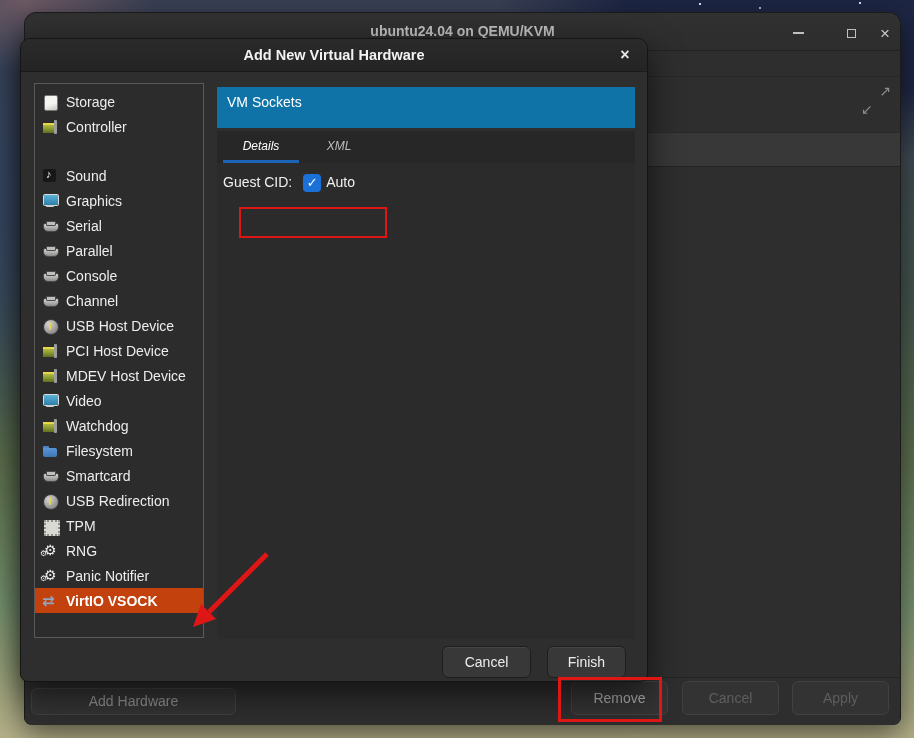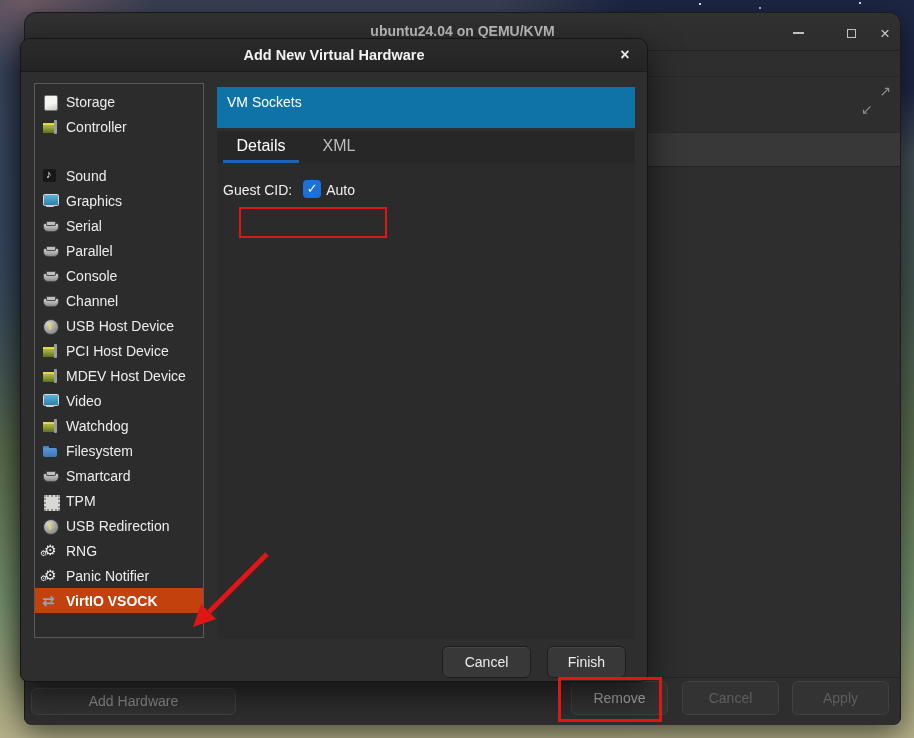--- a/index.html
+++ b/index.html
@@ -80,27 +80,27 @@
     background:linear-gradient(180deg,#5b95d6,#3f77b4);border-radius:1px 2px 2px 2px;}
   .ic-chip::before{content:"";position:absolute;left:2px;top:2px;width:12px;height:12px;
     background:#d8d8d5;border:2px dotted #8f8f8c;}
   .ic-gear::before{content:"⚙";position:absolute;left:2px;top:-1px;color:#ececec;font-size:14px;font-family:"DejaVu Sans",sans-serif;}
   .ic-gear::after{content:"⚙";position:absolute;left:-2px;top:6px;color:#ececec;font-size:8px;font-family:"DejaVu Sans",sans-serif;}
   .ic-arrows::before{content:"⇄";position:absolute;left:0px;top:-1px;color:#8fa5c2;font-size:15px;font-weight:bold;font-family:"DejaVu Sans",sans-serif;}
   
   .vm-header{position:absolute;left:196px;top:48px;width:418px;height:41px;background:#0f73a8;
     color:#ffffff;font-size:14px;line-height:31px;padding-left:10px;}
   .tabs{position:absolute;left:196px;top:92px;width:418px;height:32px;background:#272727;display:flex;padding-left:6px;}
-  .tab{position:relative;height:32px;line-height:30px;text-align:center;font-size:16px;color:#bdbdbd;cursor:pointer;}
+  .tab{position:relative;height:32px;line-height:30px;text-align:center;font-size:12px;color:#bdbdbd;cursor:pointer;font-style:italic;}
   .tab.t1{width:76px;}
   .tab.t2{width:64px;margin-left:8px;}
   .tab.active{color:#ffffff;}
   .tab.active::after{content:"";position:absolute;left:0;bottom:0;width:100%;height:3px;background:#1b64b8;}
   .content-area{position:absolute;left:196px;top:124px;width:418px;height:476px;background:#2b2b2b;}
-  .cid-row{position:absolute;left:202px;top:135px;height:24px;display:flex;align-items:flex-end;font-size:14px;color:#f0f0f0;}
+  .cid-row{position:absolute;left:202px;top:135px;height:24px;display:flex;align-items:flex-start;font-size:14px;color:#f0f0f0;}
   .checkbox{width:18px;height:18px;background:#1c71d8;border-radius:4px;margin-left:11px;
     color:#ffffff;font-size:13px;font-weight:bold;text-align:center;line-height:18px;cursor:pointer;}
   .cid-auto{margin-left:5px;}
   .dlg-footer-btn{position:absolute;background:#383838;border:1px solid #1d1d1d;border-radius:6px;
     color:#ececec;font-size:14px;text-align:center;cursor:pointer;box-shadow:inset 0 1px 0 #454545;}
   .btn-dcancel{left:421px;top:607px;width:89px;height:32px;line-height:30px;}
   .btn-finish{left:526px;top:607px;width:79px;height:32px;line-height:30px;}
   
   .ann-box{position:absolute;border:2px solid #df1616;pointer-events:none;}
   .ann-cid{left:218px;top:168px;width:148px;height:31px;}
@@ -199,26 +199,26 @@
       </div>
     <div class="srow">
         <span class="ic ic-folder"></span>
         <span class="lbl">Filesystem</span>
       </div>
     <div class="srow">
         <span class="ic ic-plug"></span>
         <span class="lbl">Smartcard</span>
       </div>
     <div class="srow">
+        <span class="ic ic-usb"></span>
+        <span class="lbl">USB Redirection</span>
+      </div>
+    <div class="srow">
         <span class="ic ic-chip"></span>
         <span class="lbl">TPM</span>
-      </div>
-    <div class="srow">
-        <span class="ic ic-usb"></span>
-        <span class="lbl">USB Redirection</span>
       </div>
     <div class="srow">
         <span class="ic ic-gear"></span>
         <span class="lbl">RNG</span>
       </div>
     <div class="srow">
         <span class="ic ic-gear"></span>
         <span class="lbl">Panic Notifier</span>
       </div>
     <div class="srow selected">

